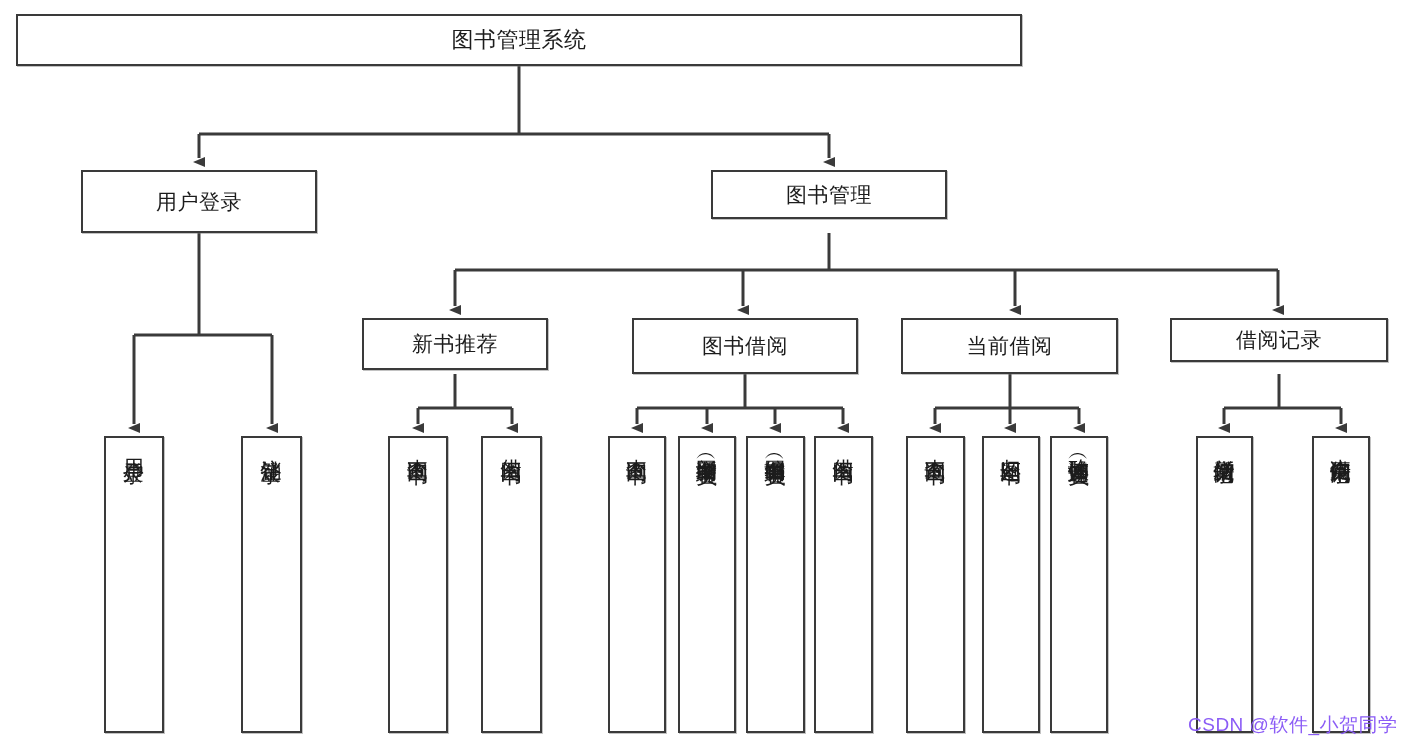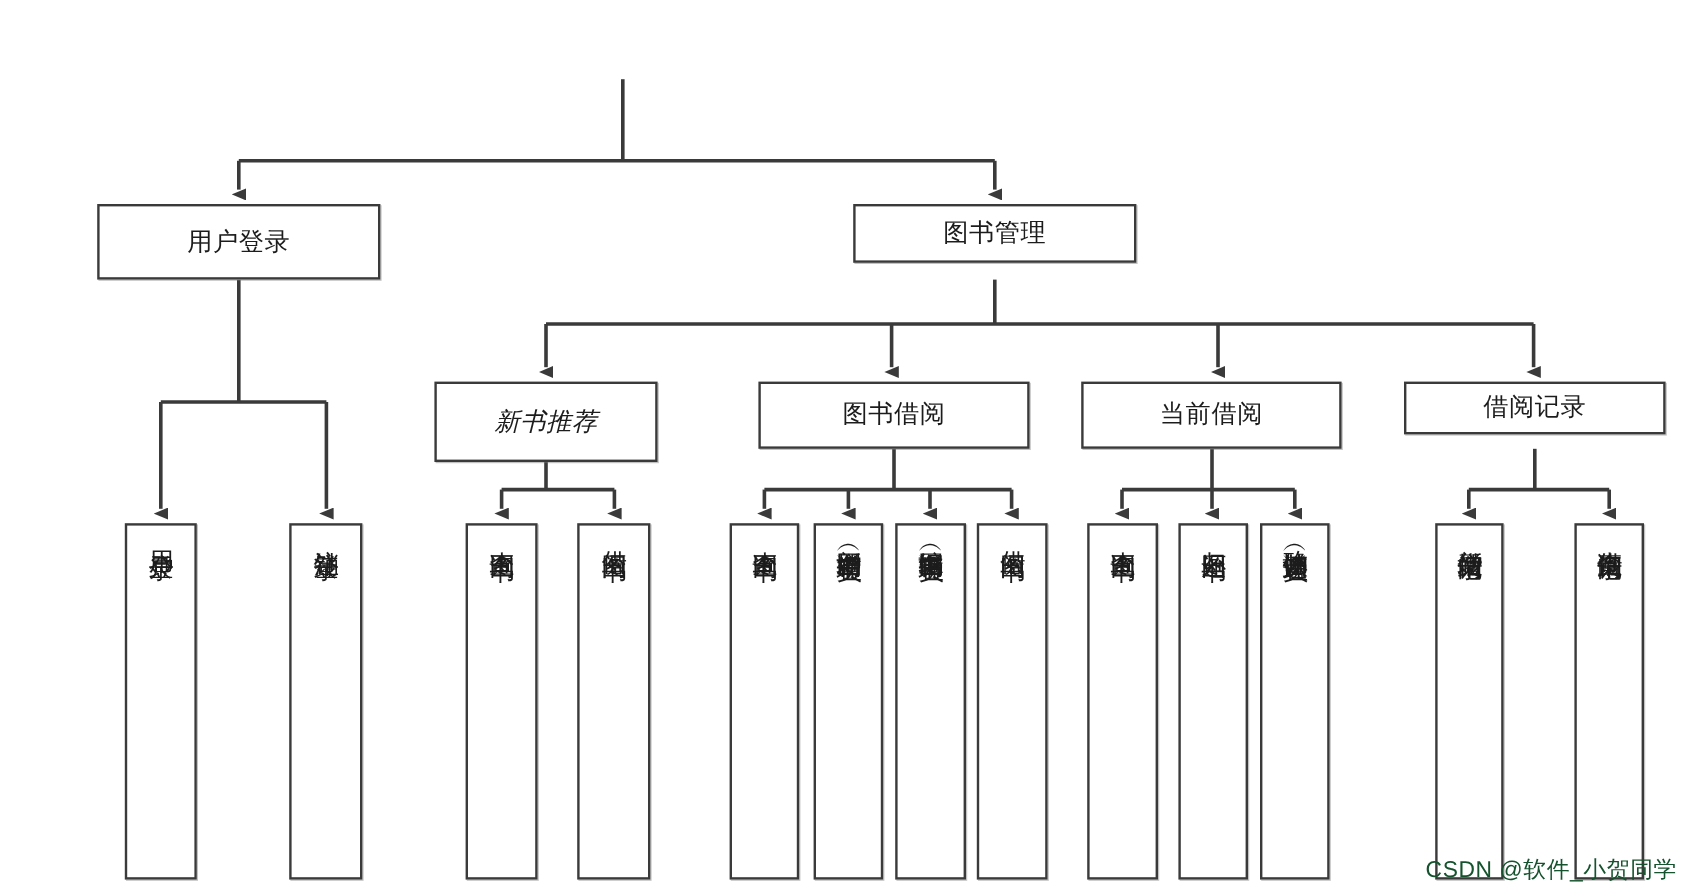--- a/index.html
+++ b/index.html
@@ -61,21 +61,21 @@
     top: 0;
     width: 1405px;
     height: 747px;
     pointer-events: none;
   }
   .watermark {
     position: absolute;
     left: 1188px;
     top: 712px;
     font-size: 19px;
-    color: #14532d;
+    color: #8b5cf6;
     white-space: nowrap;
     letter-spacing: 0.5px;
   }
 </style>
 </head>
 <body>
 
 <div id="canvas">
 
   <svg id="edges" viewBox="0 0 1405 747" xmlns="http://www.w3.org/2000/svg">
@@ -133,29 +133,32 @@
     </g>
 
     <g stroke="#3a3a3a" stroke-width="3" fill="none">
       <path d="M1279,374 L1279,408"></path>
       <path d="M1224,408 L1341,408"></path>
       <path d="M1224,408 L1224,424" marker-end="url(#arrow)"></path>
       <path d="M1341,408 L1341,424" marker-end="url(#arrow)"></path>
     </g>
   </svg>
 
+  <div class="node horiz root" style="left: 16px; top: 14px; width: 1006px; height: 52px;">
+    <span class="label">图书管理系统</span>
+  </div>
 
   <div class="node horiz" style="left: 81px; top: 170px; width: 236px; height: 63px;">
     <span class="label">用户登录</span>
   </div>
   <div class="node horiz" style="left: 711px; top: 170px; width: 236px; height: 49px;">
     <span class="label">图书管理</span>
   </div>
 
-  <div class="node horiz" style="left: 362px; top: 318px; width: 186px; height: 67px; font-style: italic;">
+  <div class="node horiz" style="left: 362px; top: 318px; width: 186px; height: 52px;">
     <span class="label">新书推荐</span>
   </div>
   <div class="node horiz" style="left: 901px; top: 318px; width: 217px; height: 56px;">
     <span class="label">当前借阅</span>
   </div>
   <div class="node horiz" style="left: 632px; top: 318px; width: 226px; height: 56px;">
     <span class="label">图书借阅</span>
   </div>
   <div class="node horiz" style="left: 1170px; top: 318px; width: 218px; height: 44px;">
     <span class="label">借阅记录</span>

